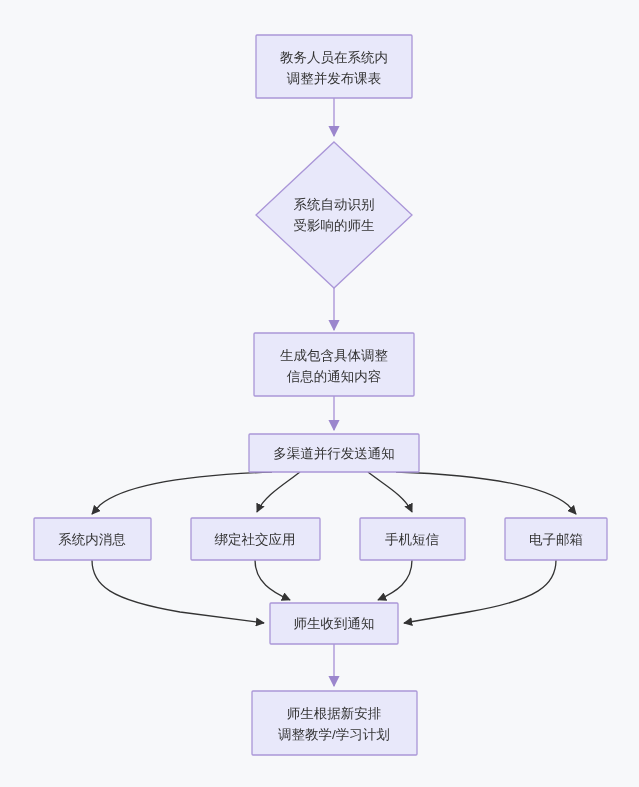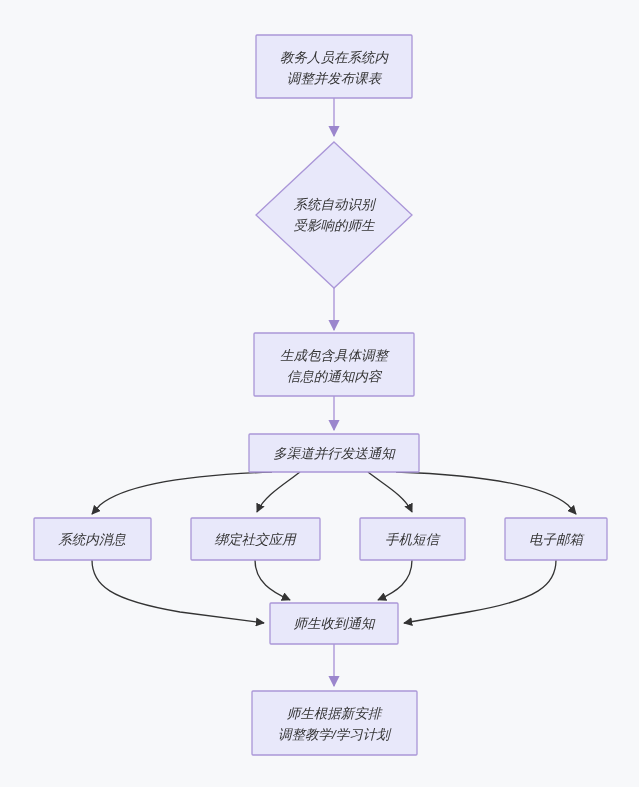--- a/index.html
+++ b/index.html
@@ -10,21 +10,20 @@
     width: 639px;
     height: 787px;
     background: #f7f8fa;
     font-family: "Liberation Sans", "DejaVu Sans", sans-serif;
     overflow: hidden;
   }
   #flowchart-root {
     position: relative;
     width: 639px;
     height: 787px;
-    font-style: italic;
   }
   svg.flow-canvas {
     position: absolute;
     top: 0;
     left: 0;
     width: 639px;
     height: 787px;
     display: block;
   }
   .node-shape {

